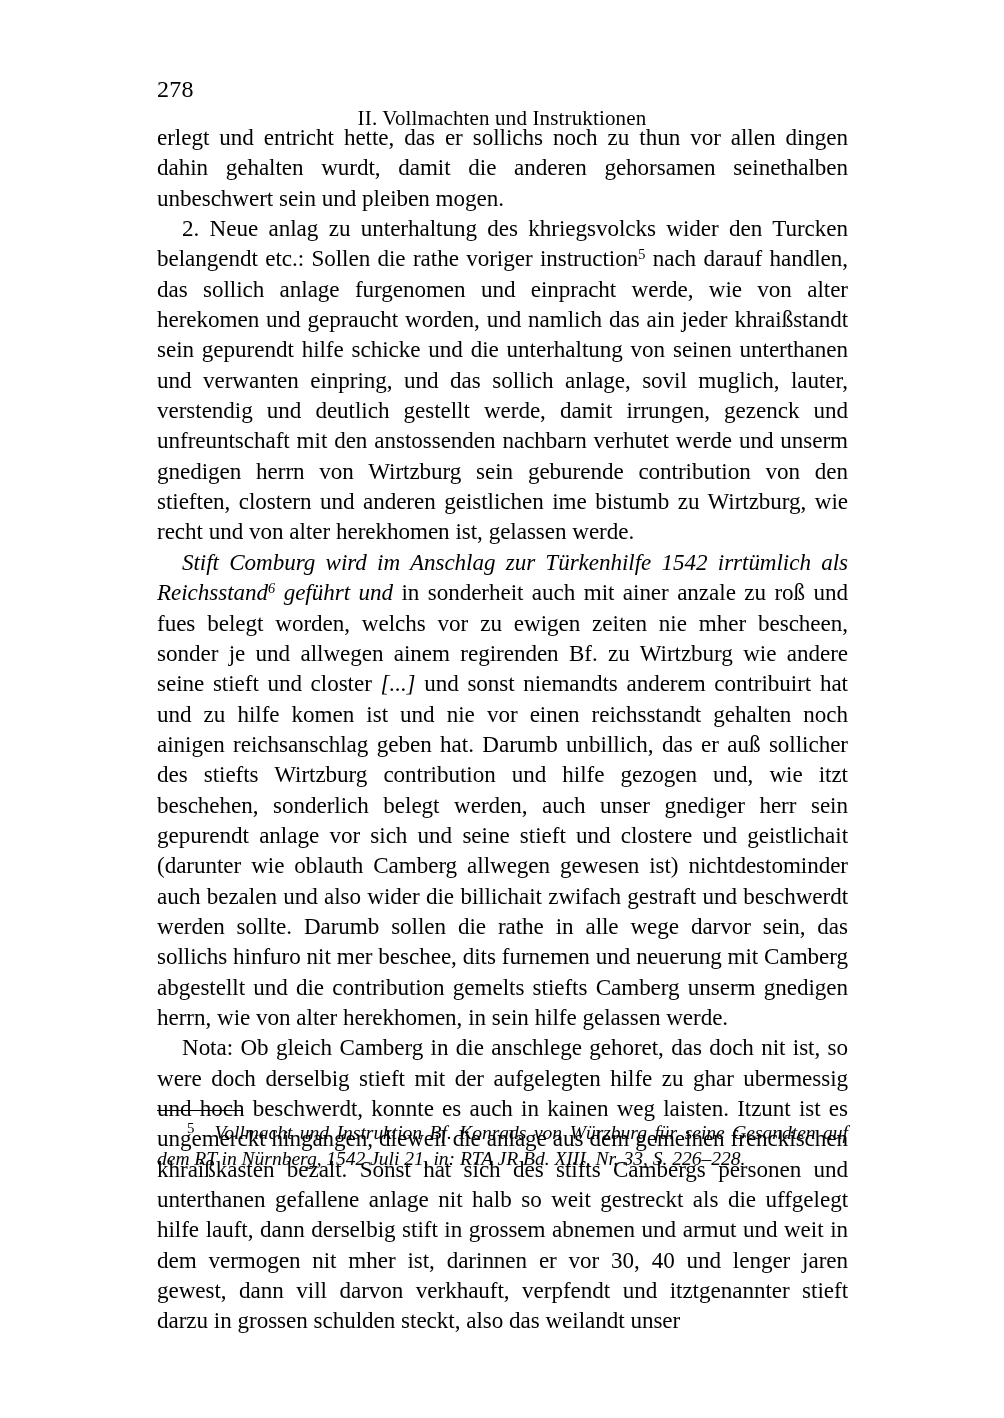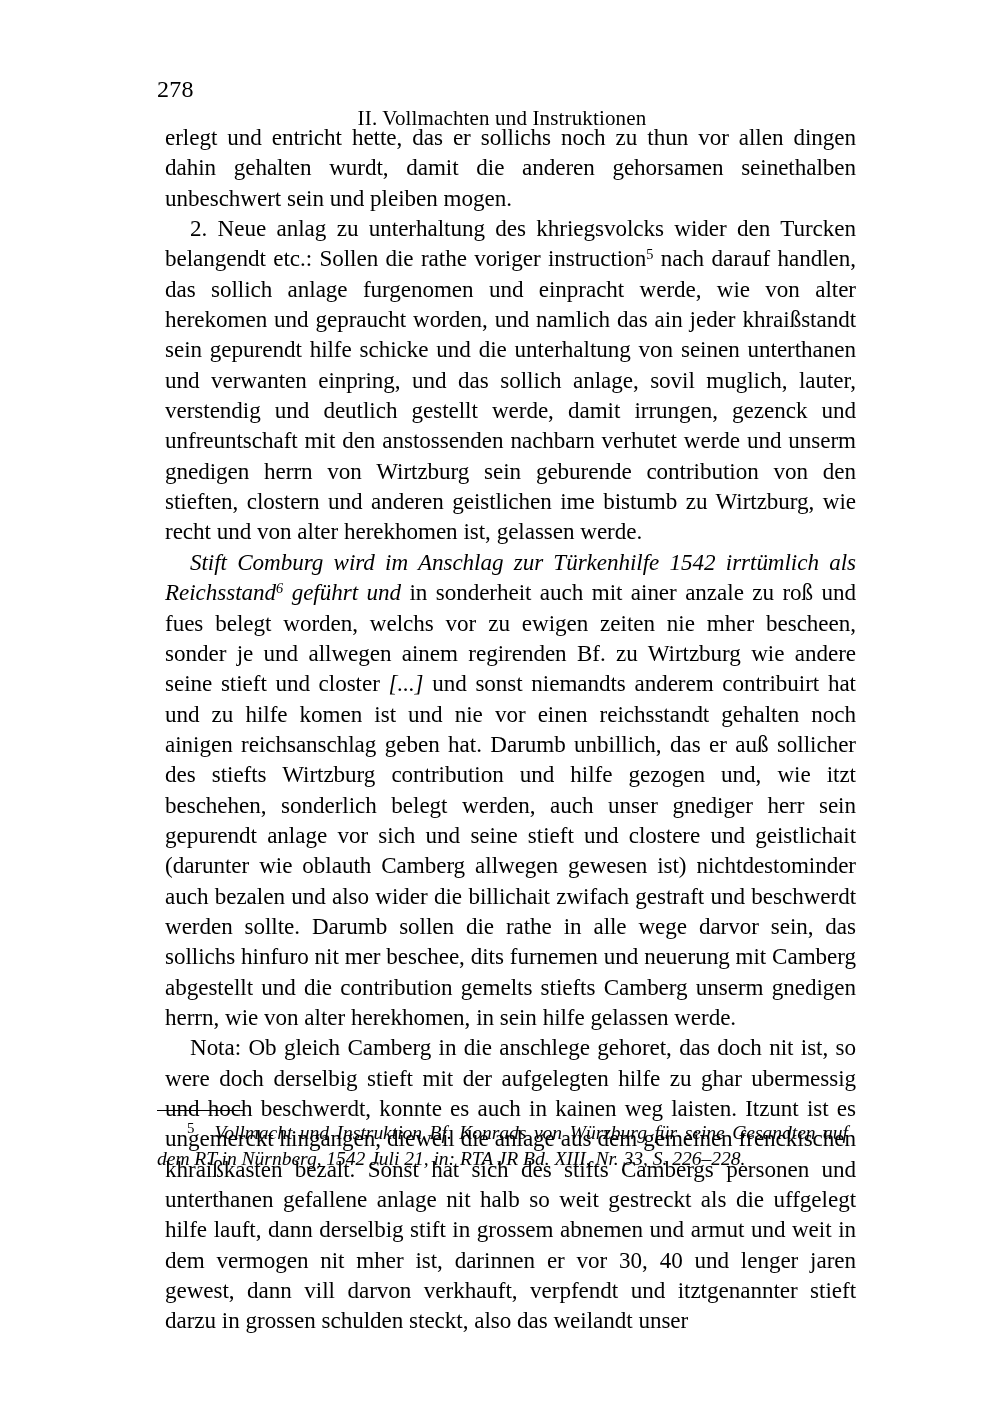--- a/index.html
+++ b/index.html
@@ -52,21 +52,20 @@
     letter-spacing: 0.15px;
     margin-top: 28px;
   }
 
   
   .textblock {
     position: absolute;
     left: 157px;
     top: 122px;
     width: 691px;
-    margin-left: 8px;
   }
 
   p.para {
     margin: 0;
     font-size: 23.1px;
     line-height: 30.35px;
     text-align: justify;
     text-align-last: left;
     hyphens: manual;
     -webkit-hyphens: manual;

